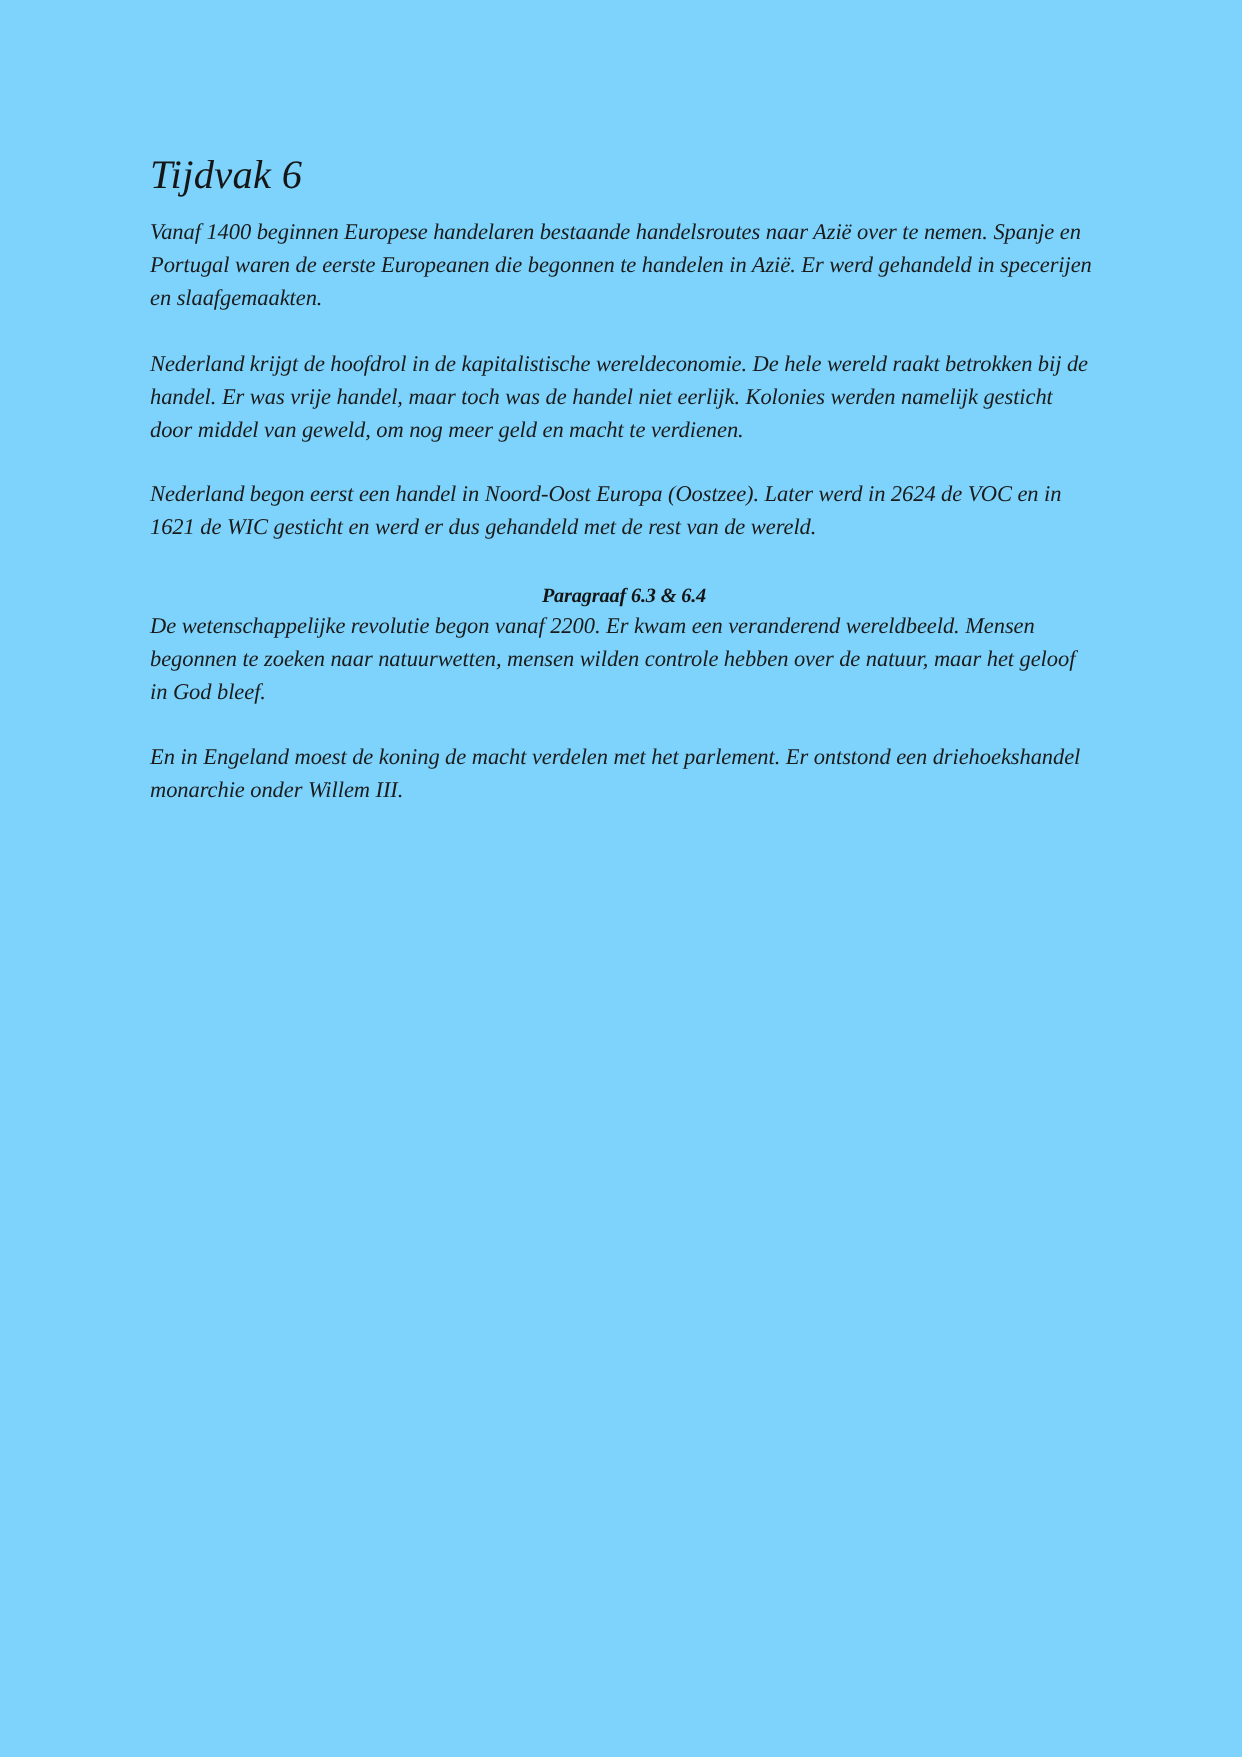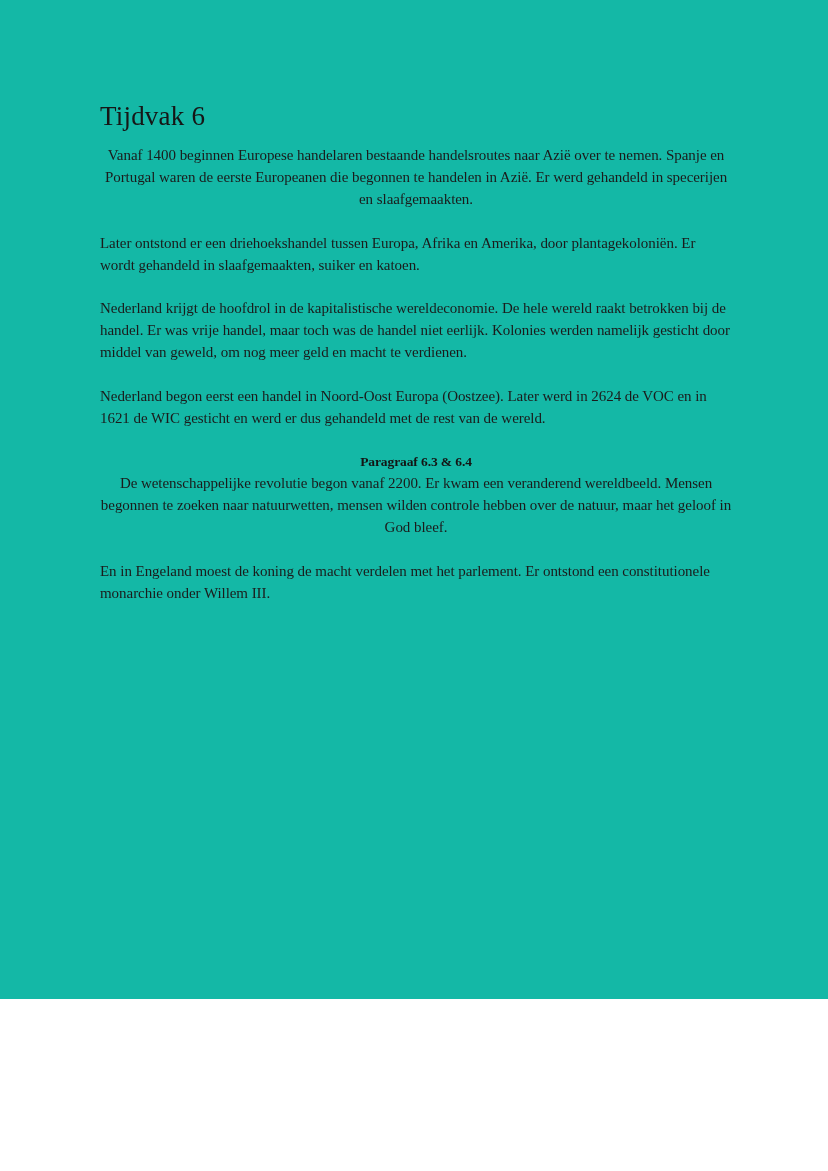--- a/index.html
+++ b/index.html
@@ -16,22 +16,23 @@
     font-family: "Liberation Serif", "DejaVu Serif", serif;
     color: #1b1b1b;
     -webkit-font-smoothing: antialiased;
   }
 
   .page {
     position: absolute;
     top: 0;
     left: 0;
     width: 828px;
-    height: 999px;
-    background: #14b8a6;
+    height: 1171px;
+    background: #7dd3fc;
+    font-style: italic;
   }
 
   .content {
     position: absolute;
     left: 100px;
     top: 99px;
     width: 632px;
   }
 
   .doc-title {
@@ -67,50 +68,48 @@
     letter-spacing: -0.05px;
     color: #1b1b1b;
     margin: 0;
     text-align: left;
     white-space: normal;
   }
 
   
   .body-par.after-heading {
     margin-top: 0;
-    text-align: center;
   }
 
   
   .body-par.gap {
     margin-top: 21px;
   }
 </style>
 </head>
 <body>
 
 <div class="page">
   <div class="content">
 
     <h1 class="doc-title">Tijdvak 6</h1>
 
     <div>
 
       <p class="body-par after-heading">Vanaf 1400 beginnen Europese handelaren bestaande handelsroutes naar Azië over te nemen. Spanje en Portugal waren de eerste Europeanen die begonnen te handelen in Azië. Er werd gehandeld in specerijen en slaafgemaakten.</p>
 
-      <p class="body-par gap">Later ontstond er een driehoekshandel tussen Europa, Afrika en Amerika, door plantagekoloniën. Er wordt gehandeld in slaafgemaakten, suiker en katoen.</p>
 
       <p class="body-par gap">Nederland krijgt de hoofdrol in de kapitalistische wereldeconomie. De hele wereld raakt betrokken bij de handel. Er was vrije handel, maar toch was de handel niet eerlijk. Kolonies werden namelijk gesticht door middel van geweld, om nog meer geld en macht te verdienen.</p>
 
       <p class="body-par gap">Nederland begon eerst een handel in Noord-Oost Europa (Oostzee). Later werd in 2624 de VOC en in 1621 de WIC gesticht en werd er dus gehandeld met de rest van de wereld.</p>
     </div>
 
     <div>
       <h2 class="section-heading spaced-above">Paragraaf 6.3 &amp; 6.4</h2>
 
       <p class="body-par after-heading">De wetenschappelijke revolutie begon vanaf 2200. Er kwam een veranderend wereldbeeld. Mensen begonnen te zoeken naar natuurwetten, mensen wilden controle hebben over de natuur, maar het geloof in God bleef.</p>
 
 
-      <p class="body-par gap">En in Engeland moest de koning de macht verdelen met het parlement. Er ontstond een constitutionele monarchie onder Willem III.</p>
+      <p class="body-par gap">En in Engeland moest de koning de macht verdelen met het parlement. Er ontstond een driehoekshandel monarchie onder Willem III.</p>
     </div>
 
   </div>
 </div>
 
 </body></html>

